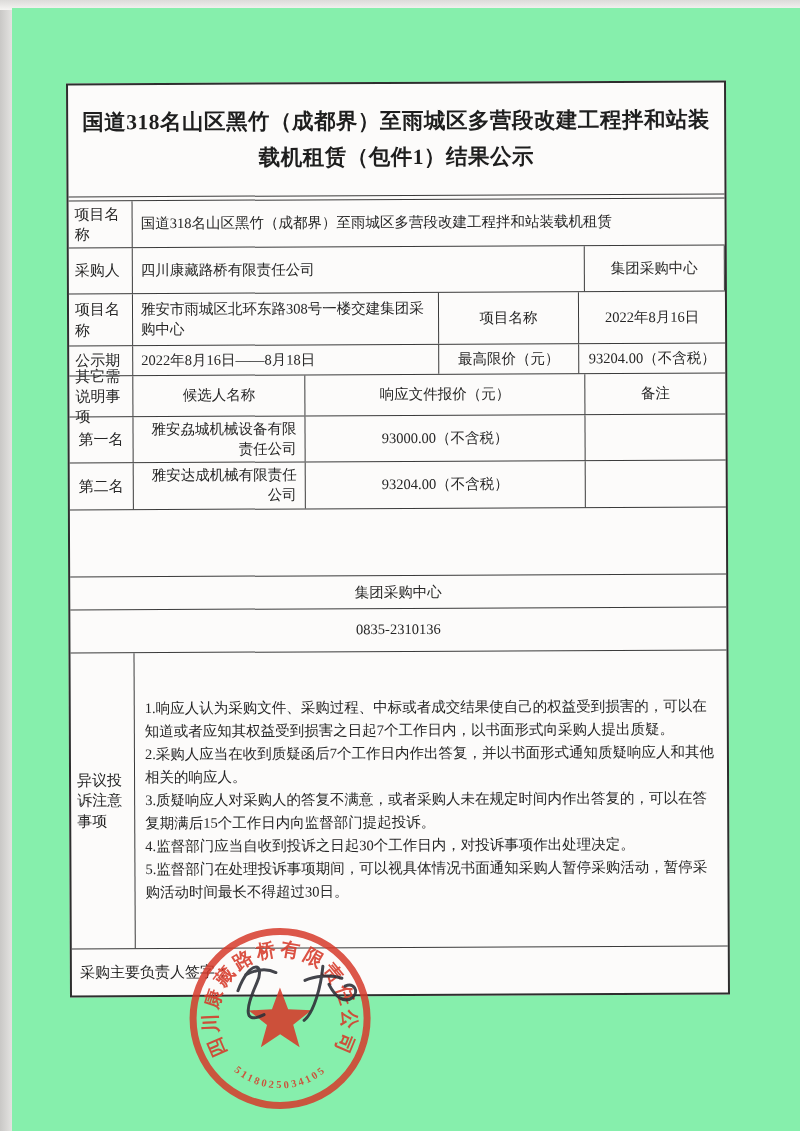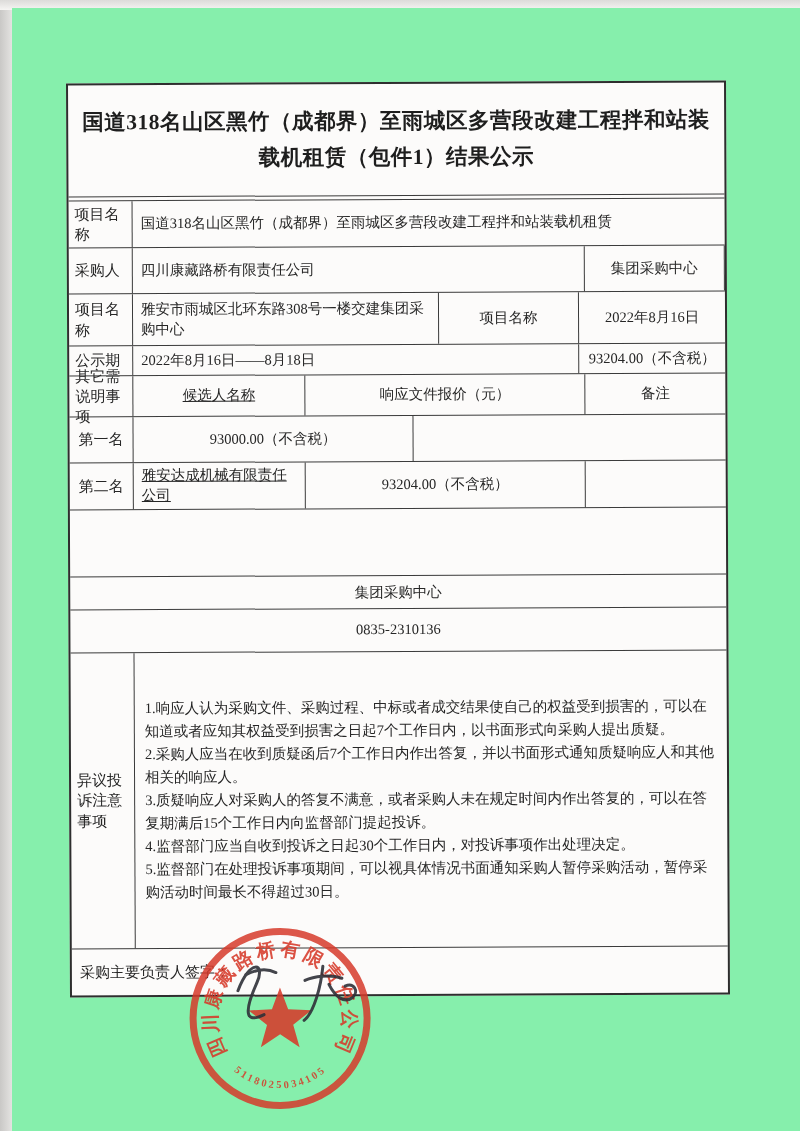--- a/index.html
+++ b/index.html
@@ -38,21 +38,21 @@
   .r-candhead{height:41px;}
   .r-cand1{height:46px;}
   .r-cand2{height:47px;}
   .r-other{height:67px;}
   .r-supervision{height:76px;}
   .r-objection{height:296px;}
   .r-sign{height:46px;}
   .cA-val{flex:1;}
   .cA-l2{width:140px;flex:none;justify-content:center;text-align:center;}
   .cA-v2{width:146px;flex:none;justify-content:center;text-align:center;border-right:none;}
-  .cB-name{width:172px;flex:none;justify-content:center;text-align:left;text-decoration:underline;}
+  .cB-name{width:172px;flex:none;justify-content:center;text-align:right;}
   .cB-price{width:280px;flex:none;justify-content:center;text-align:center;}
   .cB-rem{flex:1;border-right:none;}
   .sup-right{flex:1;display:flex;flex-direction:column;}
   .sup-sub{display:flex;align-items:center;justify-content:center;
     font-size:14.5px;box-sizing:border-box;}
   .sup-sub.a{height:33px;border-bottom:1.5px solid #3b3b3b;}
   .sup-sub.b{height:41.5px;}
   .obj-content{flex:1;border-right:none;flex-direction:column;
     justify-content:center;align-items:flex-start;padding:6px 12px 6px 10px;}
   .obj-content p{margin:0;font-size:14.5px;line-height:1.58;text-align:left;}
@@ -90,32 +90,34 @@
       <div class="row r-location">
         <div class="cell w-label">项目名称</div>
         <div class="cell cA-val">雅安市雨城区北环东路308号一楼交建集团采购中心</div>
         <div class="cell cA-l2">项目名称</div>
         <div class="cell cA-v2">2022年8月16日</div>
       </div>
 
       <div class="row r-publicity">
         <div class="cell w-label">公示期</div>
         <div class="cell cA-val">2022年8月16日——8月18日</div>
+        <div class="cell cA-l2">最高限价（元）</div>
         <div class="cell cA-v2">93204.00（不含税）</div>
       </div>
 
       <div class="row r-candhead">
         <div class="cell w-label">其它需说明事项</div>
         <div class="cell cB-name">候选人名称</div>
         <div class="cell cB-price">响应文件报价（元）</div>
         <div class="cell cB-rem center">备注</div>
       </div>
 
       <div class="row r-cand1">
         <div class="cell w-label center">第一名</div>
+        <div class="cell cB-name">雅安劦城机械设备有限责任公司</div>
         <div class="cell cB-price">93000.00（不含税）</div>
         <div class="cell cB-rem"></div>
       </div>
 
       <div class="row r-cand2">
         <div class="cell w-label center">第二名</div>
         <div class="cell cB-name">雅安达成机械有限责任公司</div>
         <div class="cell cB-price">93204.00（不含税）</div>
         <div class="cell cB-rem"></div>
       </div>

